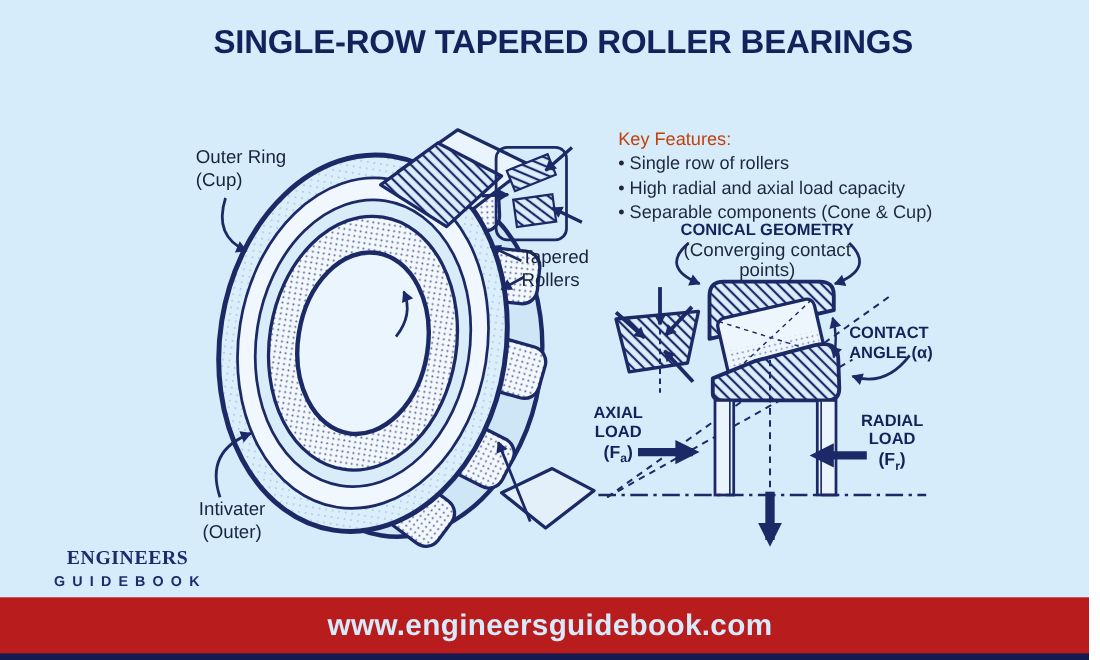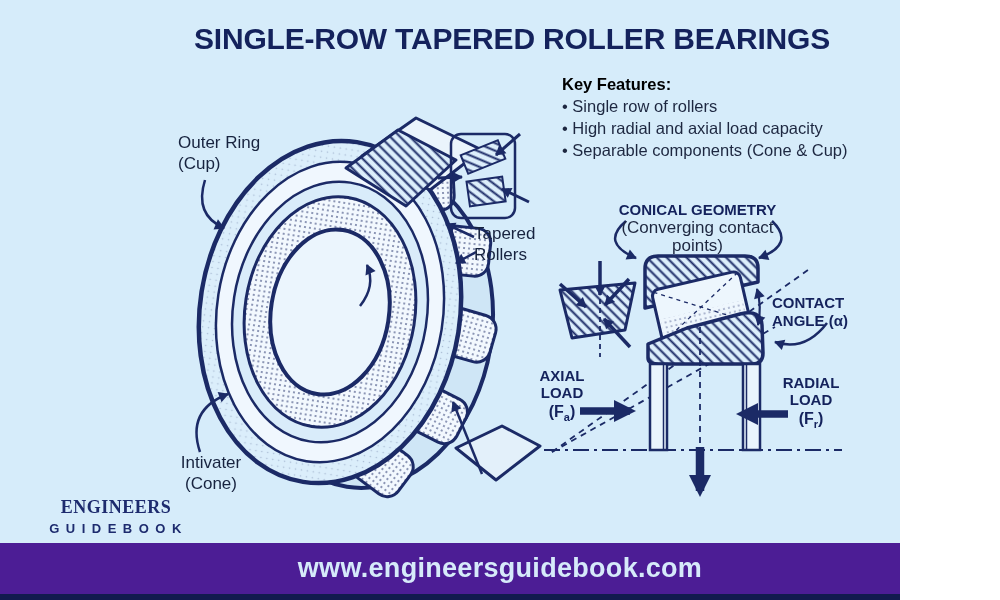--- a/index.html
+++ b/index.html
@@ -1,44 +1,44 @@
 <!DOCTYPE html>
 <html><head>
 <meta charset="utf-8">
 <style>
   html,body{margin:0;padding:0;}
   .canvas{
-    position:relative;width:900px;height:600px;overflow:hidden;
+    position:relative;width:990px;height:600px;overflow:hidden;
     background:#d6ecfa;color:#1d2740;
     font-family:"Liberation Sans",sans-serif;
   }
   .title{
     position:absolute;left:12px;top:22px;width:1000px;margin:0;
     text-align:center;font-size:30px;font-weight:800;color:#14225c;letter-spacing:-0.2px;
   }
   .desc{position:absolute;left:180px;top:73px;font-size:16.5px;line-height:22px;color:#1d2740;}
   .features{position:absolute;left:562px;top:73px;font-size:16.5px;line-height:22px;color:#1d2740;}
-  .features .heading{font-weight:bold;color:#000000;}
+  .features .heading{font-weight:normal;color:#c2410c;margin-top:43px;}
   svg.layer{position:absolute;pointer-events:none;}
   .lbl{position:absolute;font-size:17px;line-height:21px;color:#17233f;text-align:center;}
   .lbl.ta-left{text-align:left;}
   .slbl{position:absolute;font-weight:bold;font-size:15px;line-height:18px;color:#14225c;}
   .conical{left:595px;top:201px;width:205px;text-align:center;}
   .conical .sub{font-weight:normal;font-size:17px;color:#1d2740;}
   .contact{left:772px;top:294px;text-align:left;}
   .load{width:64px;text-align:center;line-height:17px;}
   .load .sym{font-size:16px;line-height:21px;}
   .load sub{font-size:11px;}
   .axial{left:530px;top:367px;}
   .radial{left:779px;top:374px;}
   .logo{position:absolute;left:28px;top:497px;width:176px;text-align:center;color:#1d2b6e;}
   .logo .l1{font-size:18px;font-weight:800;letter-spacing:0.5px;font-family:Liberation Serif, serif;}
   .logo .l2{font-size:13px;font-weight:bold;letter-spacing:6.5px;margin-top:3px;text-indent:5px;}
   .footer{
-    position:absolute;left:0;bottom:0;width:1000px;height:57px;background:#4c1d95;
+    position:absolute;left:0;bottom:0;width:1000px;height:57px;background:#b91c1c;
     border-bottom:6px solid #121a4f;box-sizing:border-box;
     display:flex;align-items:center;justify-content:center;
   }
   .footer span{font-size:27px;font-weight:bold;color:#d6eafa;letter-spacing:0.3px;}
 </style>
 </head>
 <body>
 
 <div class="canvas">
 
@@ -122,21 +122,21 @@
   <div class="lbl ta-left" style="left:178px;top:132px">
     <div>Outer Ring</div>
     <div>(Cup)</div>
   </div>
   <div class="lbl ta-left" style="left:474px;top:223px">
     <div>Tapered</div>
     <div>Rollers</div>
   </div>
   <div class="lbl" style="left:175px;top:452px;width:72px">
     <div>Intivater</div>
-    <div>(Cone)</div>
+    <div>(Outer)</div>
   </div>
 
   <svg class="layer" style="left:530px;top:195px" width="400" height="330" viewBox="0 0 400 330">
     <defs>
       <pattern id="hatchS" width="7" height="7" patternUnits="userSpaceOnUse" patternTransform="rotate(-45)">
         <rect width="7" height="7" fill="#dceefb"></rect>
         <line x1="3.5" y1="0" x2="3.5" y2="7" stroke="#1b2a66" stroke-width="2"></line>
       </pattern>
       <pattern id="dotS" width="5" height="5" patternUnits="userSpaceOnUse">
         <rect width="5" height="5" fill="#eef6fd"></rect>

